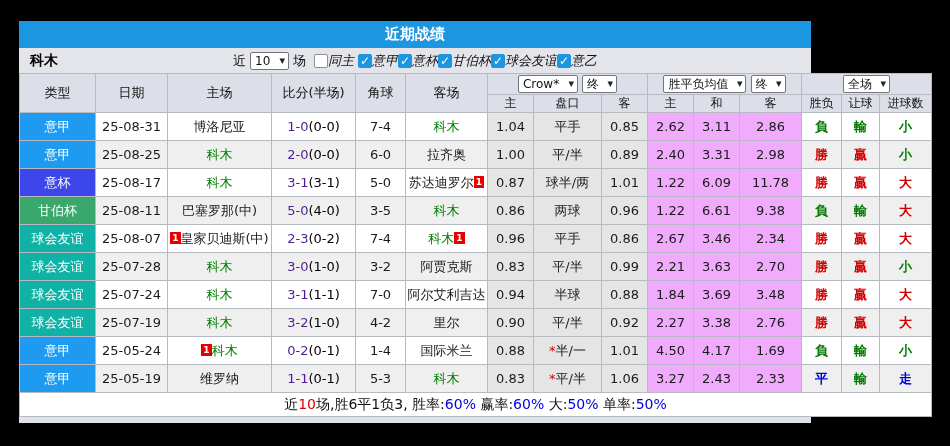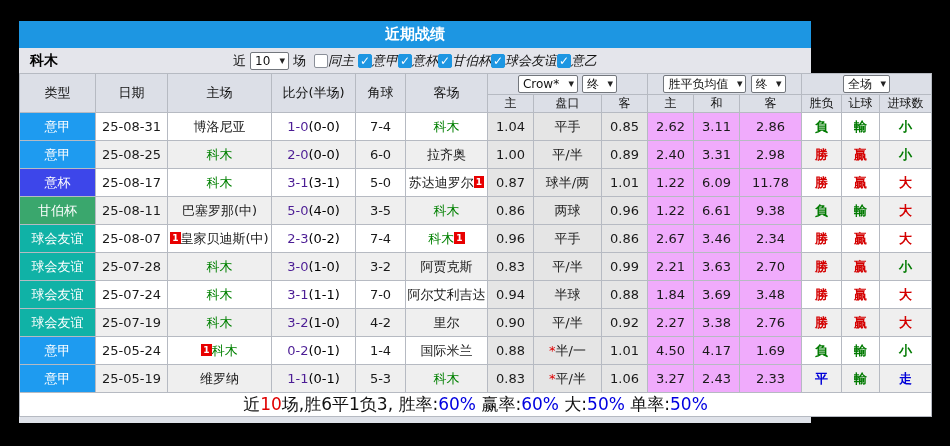--- a/index.html
+++ b/index.html
@@ -57,21 +57,21 @@
   td.avg  { background: #f0abfc; }
   .gl { border-left-color: #8d929c; }
   .tg { color: #008000; }
   .ft { color: #4c1d95; }
   .ht { color: #000000; }
   .star { color: #e00000; }
   .r-red   { color: #d40000; font-weight: bold; }
   .r-green { color: #007a00; font-weight: bold; }
   .r-blue  { color: #0000d8; font-weight: bold; }
   .badge { display: inline-block; background: #e80000; color: #fff; font-size: 9px; line-height: 12px; padding: 0 2px; font-weight: bold; vertical-align: 2px; }
-  tfoot td { height: 24px; background: #fff; font-size: 17px; color: #111; }
+  tfoot td { height: 24px; background: #fff; font-size: 14px; color: #111; }
   .seg-red { color: #e00000; }
   .seg-blue { color: #0000e0; }
   .bottomstrip { height: 6px; background: #dfe2e9; }
 </style>
 </head>
 <body>
 
 <div class="frame">
 
   <div class="titlebar">

